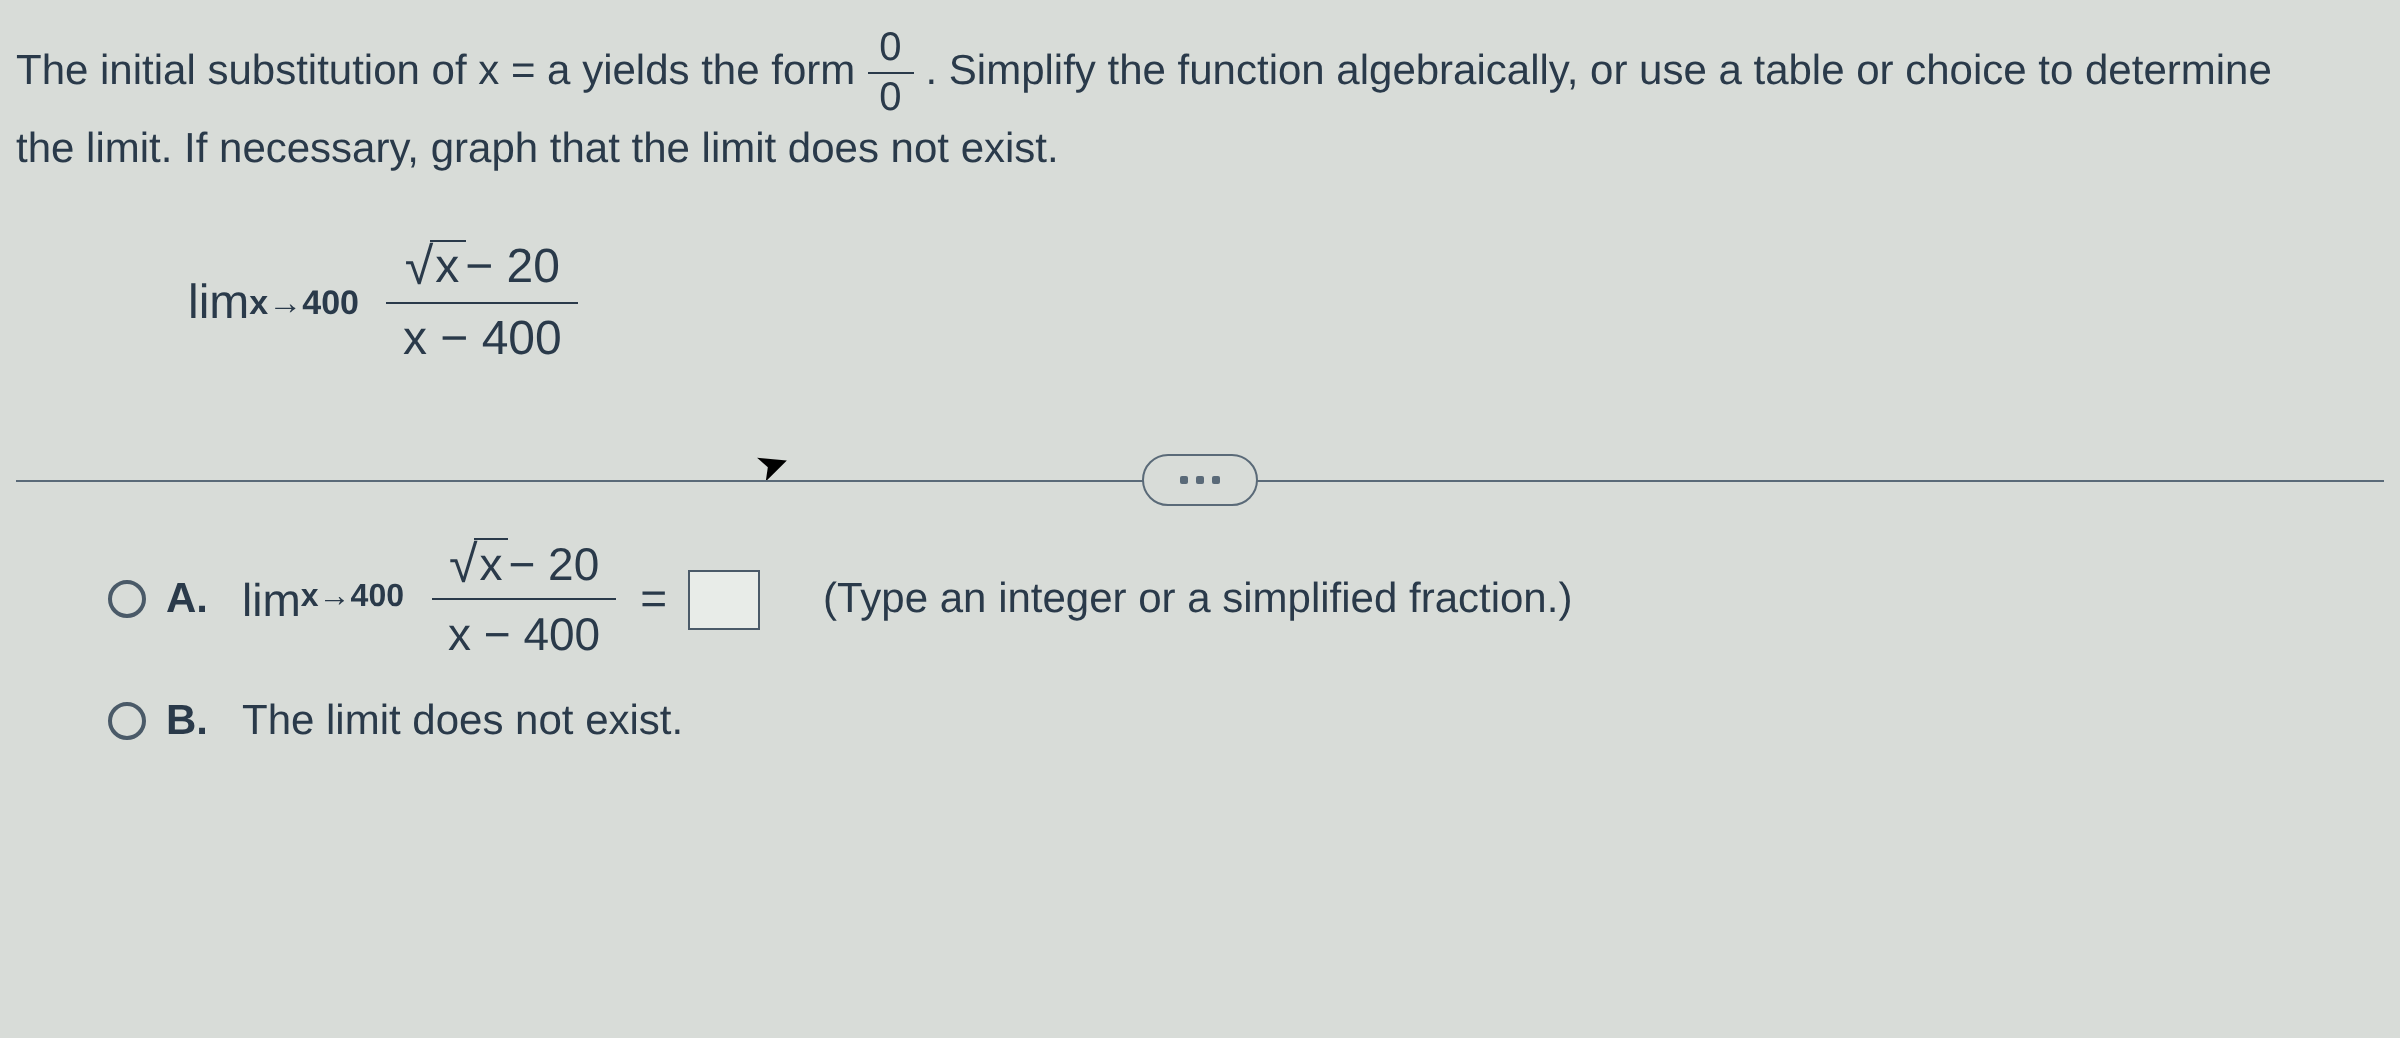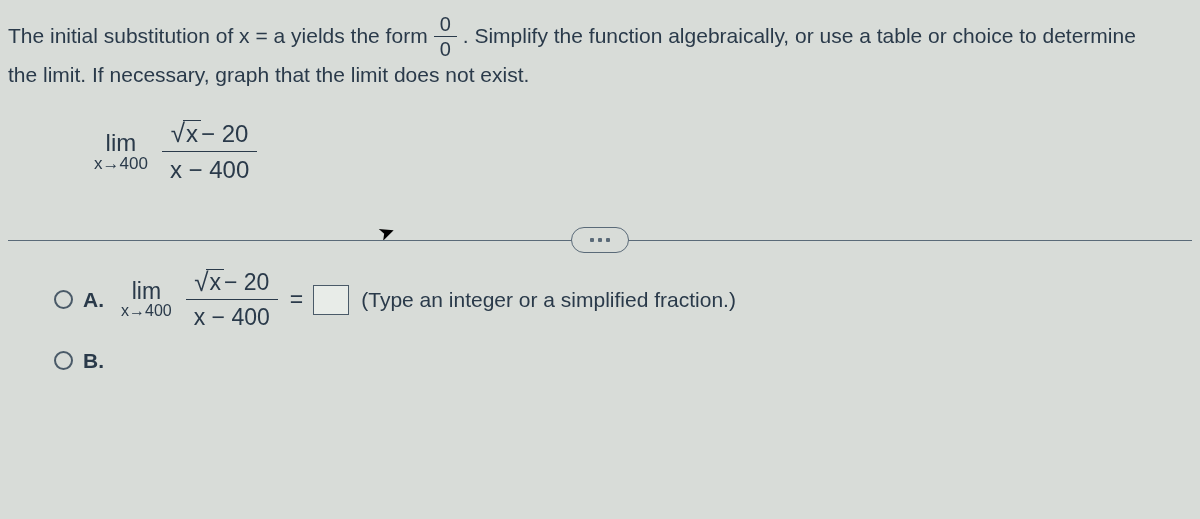--- a/index.html
+++ b/index.html
@@ -46,30 +46,30 @@
     padding: 0 6px 2px 6px;
   }
   .limit-block {
     margin: 28px 0 0 86px;
     display: flex;
     align-items: center;
     font-size: 24px;
   }
   .lim {
     display: flex;
-    flex-direction: column;
     align-items: center;
     line-height: 1.05;
     margin-right: 14px;
   }
   .lim .word {
     font-size: 24px;
   }
   .lim .sub {
     font-size: 17px;
+    font-weight: bold;
   }
   .frac {
     display: flex;
     flex-direction: column;
     align-items: center;
     line-height: 1.15;
   }
   .frac .num {
     padding: 0 8px 4px 8px;
     display: flex;
@@ -173,20 +173,21 @@
   .answer-box {
     width: 36px;
     height: 30px;
     border: 1.5px solid #4a5a68;
     background: #e8ece8;
     margin-right: 12px;
   }
   .hint {
     font-size: 21px;
     color: #2a3a4a;
+    margin-left: 20px;
   }
 </style>
 </head>
 <body>
 
 <div class="page">
 
   <div class="intro">
     <div class="intro-line">
       <span>The initial substitution of x = a yields the form</span>
@@ -250,17 +251,18 @@
         </span>
         <span class="eq">=</span>
         <input class="answer-box" type="text" style="">
         <span class="hint">(Type an integer or a simplified fraction.)</span>
       </span>
     </div>
 
     <div class="choice-row">
       <input type="radio" class="radio" name="ans" style="">
       <span class="choice-label">B.</span>
+      <span>The limit does not exist.</span>
     </div>
 
   </div>
 
 </div>
 
 </body></html>

